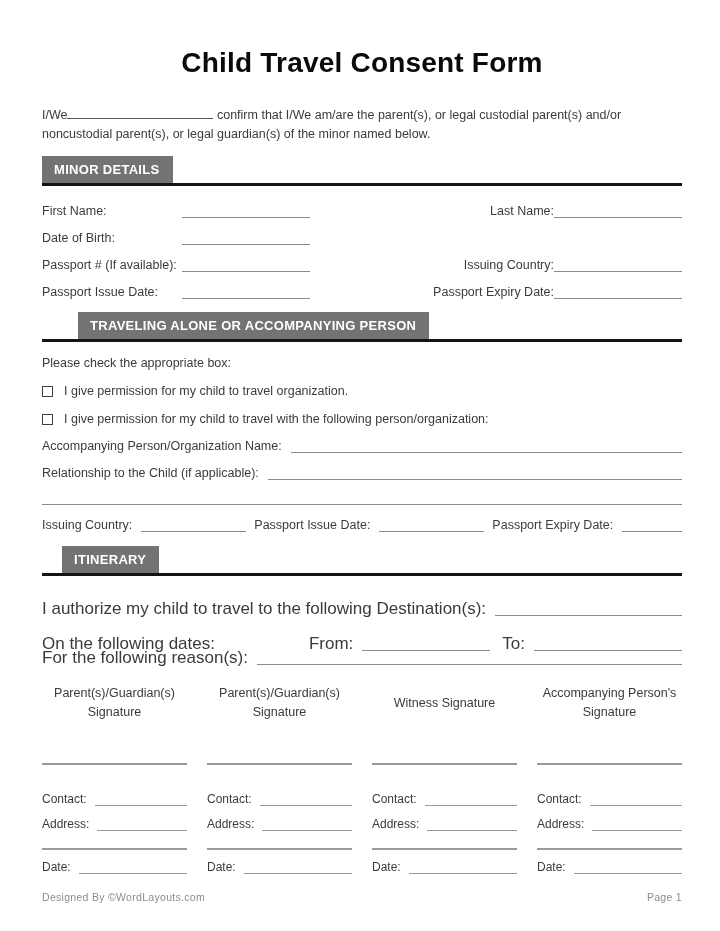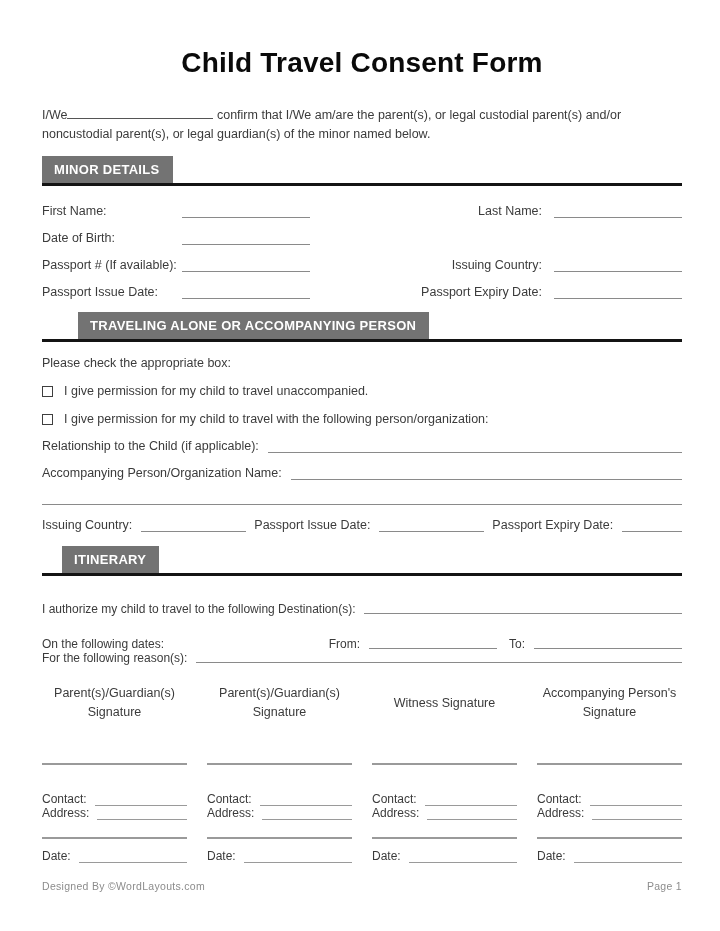--- a/index.html
+++ b/index.html
@@ -62,40 +62,40 @@
     height: 12px;
   }
 
   
   .m-rows { margin-top: 8px; }
   .m-row { display: flex; height: 27px; align-items: flex-end; padding-bottom: 3px; }
   .m-half { width: 50%; display: flex; align-items: flex-end; }
   .m-half.right { justify-content: flex-end; }
   .m-label { font-size: 12.5px; line-height: 14px; }
   .m-half.left .m-label { width: 140px; }
-  .m-half.right .m-label { margin-right: 12px; text-align: center; }
+  .m-half.right .m-label { text-align: center; }
   .m-line { width: 128px; }
 
   
   .t-instruction { margin-top: 14px; font-size: 12.5px; }
   .check-row { margin-top: 14px; display: flex; align-items: center; font-size: 12.5px; }
   .checkbox {
     width: 11px; height: 11px;
     border: 1.5px solid #3f3f3f;
     margin-right: 11px;
     flex: none;
     background: #fff;
   }
   .f-row { margin-top: 13px; display: flex; align-items: flex-end; font-size: 12.5px; }
   .f-row .f-label { line-height: 14px; margin-right: 9px; white-space: nowrap; }
   .f-row .f-line { flex: 1; }
   .f-line-fixed { width: 105px; margin-right: 8px; }
 
   
-  .it-row { display: flex; font-size: 12px; }
+  .it-row { display: flex; align-items: flex-end; font-size: 17px; }
   .it-dest   { margin-top: 26px; }
   .it-dates  { margin-top: 21px; }
   .it-reason { }
   .it-label { line-height: 14px; margin-right: 9px; white-space: nowrap; }
   .push-right { margin-left: auto; }
   .from-line { width: 128px; }
   .to-label { margin-left: 12px; margin-right: 9px; }
   .to-line { width: 148px; }
 
   
@@ -112,21 +112,21 @@
     justify-content: center;
     text-align: center;
     font-size: 12.5px;
     line-height: 19px;
   }
   .sig-line { margin-top: 40px; border-bottom: 2px solid #9a9a9a; height: 0; }
   .sig-row { display: flex; align-items: flex-end; font-size: 12px; }
   .sig-row .s-label { line-height: 14px; margin-right: 8px; white-space: nowrap; }
   .sig-row .s-line { flex: 1; border-bottom: 1.5px solid #9a9a9a; height: 11px; }
   .row-contact { margin-top: 27px; }
-  .row-address { }
+  .row-address { margin-top: 11px; }
   .full-line { margin-top: 17px; border-bottom: 2px solid #9a9a9a; height: 0; }
   .row-date { margin-top: 10px; }
 
   
   .footer {
     margin-top: 17px;
     display: flex;
     justify-content: space-between;
     font-size: 10.5px;
     color: #8c8c8c;
@@ -187,33 +187,33 @@
   </div>
 
   <div class="section-head head-travel">
     <span class="section-label">TRAVELING ALONE OR ACCOMPANYING PERSON</span>
   </div>
 
   <div class="t-instruction">Please check the appropriate box:</div>
 
   <div class="check-row">
     <span class="checkbox"></span>
-    <span>I give permission for my child to travel unaccompanied.</span>
+    <span>I give permission for my child to travel organization.</span>
   </div>
   <div class="check-row">
     <span class="checkbox"></span>
     <span>I give permission for my child to travel with the following person/organization:</span>
   </div>
 
   <div class="f-row">
+    <span class="f-label">Accompanying Person/Organization Name:</span>
+    <span class="line f-line"></span>
+  </div>
+  <div class="f-row">
     <span class="f-label">Relationship to the Child (if applicable):</span>
-    <span class="line f-line"></span>
-  </div>
-  <div class="f-row">
-    <span class="f-label">Accompanying Person/Organization Name:</span>
     <span class="line f-line"></span>
   </div>
   <div class="f-row">
     <span class="line f-line"></span>
   </div>
   <div class="f-row">
     <span class="f-label">Issuing Country:</span>
     <span class="line f-line-fixed"></span>
     <span class="f-label">Passport Issue Date:</span>
     <span class="line f-line-fixed"></span>

